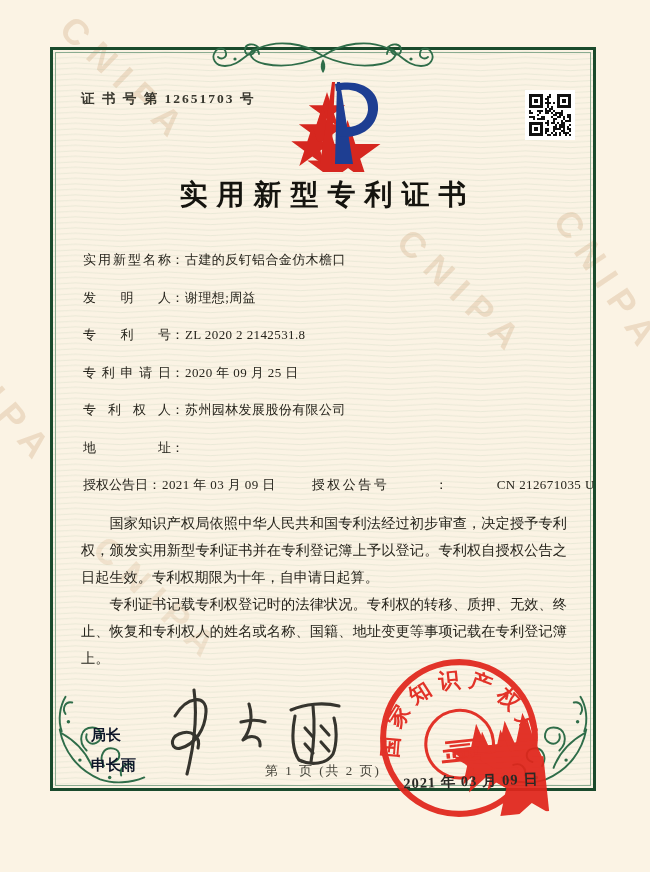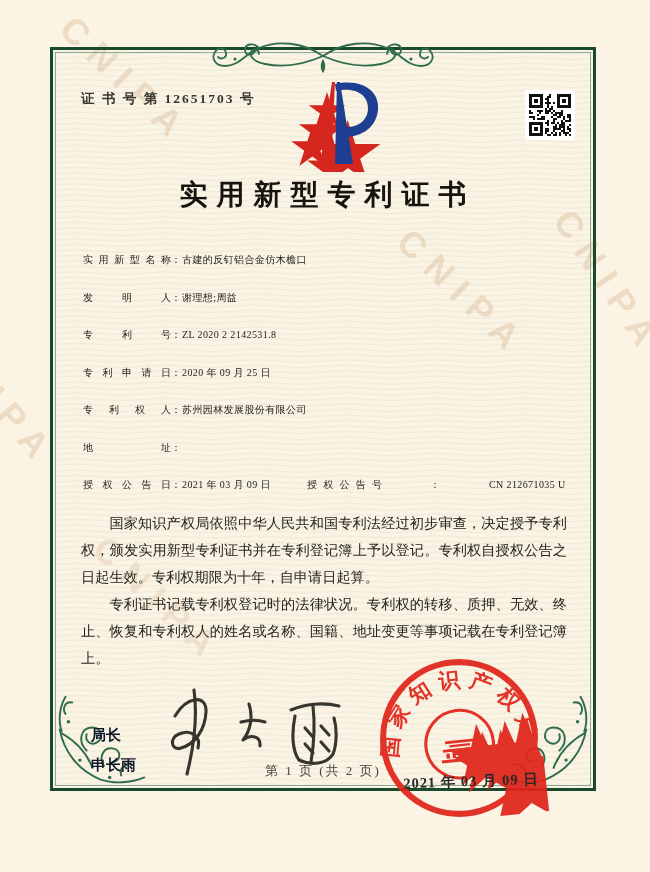--- a/index.html
+++ b/index.html
@@ -28,21 +28,21 @@
   .orn-top{left:50%;top:-13px;transform:translateX(-50%);width:232px;height:38px;}
 
   .cert-no{position:absolute;left:28px;top:40px;font-size:13.5px;font-weight:600;
            letter-spacing:2px;color:#39382f;}
   .logo{position:absolute;left:224px;top:26px;width:110px;height:96px;}
   .qr{position:absolute;left:472px;top:40px;width:50px;height:50px;background:#fff;}
   .title{position:absolute;left:0;top:126px;width:100%;text-align:center;font-size:28px;
          font-weight:700;color:#15140f;letter-spacing:9px;text-indent:9px;}
 
   .fields{position:absolute;left:30px;top:199px;right:24px;display:flex;
-          flex-direction:column;gap:16.5px;font-size:10px;color:#26241c;font-weight:500;}
+          flex-direction:column;gap:16.5px;font-size:13px;color:#26241c;font-weight:500;}
   .frow{display:flex;line-height:21px;white-space:nowrap;}
   .flabel{display:inline-block;width:88px;text-align:justify;text-align-last:justify;}
   .fcolon{margin:0 1px 0 0;}
   .fvalue{letter-spacing:.4px;}
   .fpair2{margin-left:36px;display:flex;gap:48px;}
   .fpair2 .flabel{width:75px;}
 
   .paras{position:absolute;left:28px;right:26px;top:460px;font-size:14.2px;line-height:27px;
          color:#26241c;text-align:justify;}
   .paras p{margin:0;text-indent:2em;}

